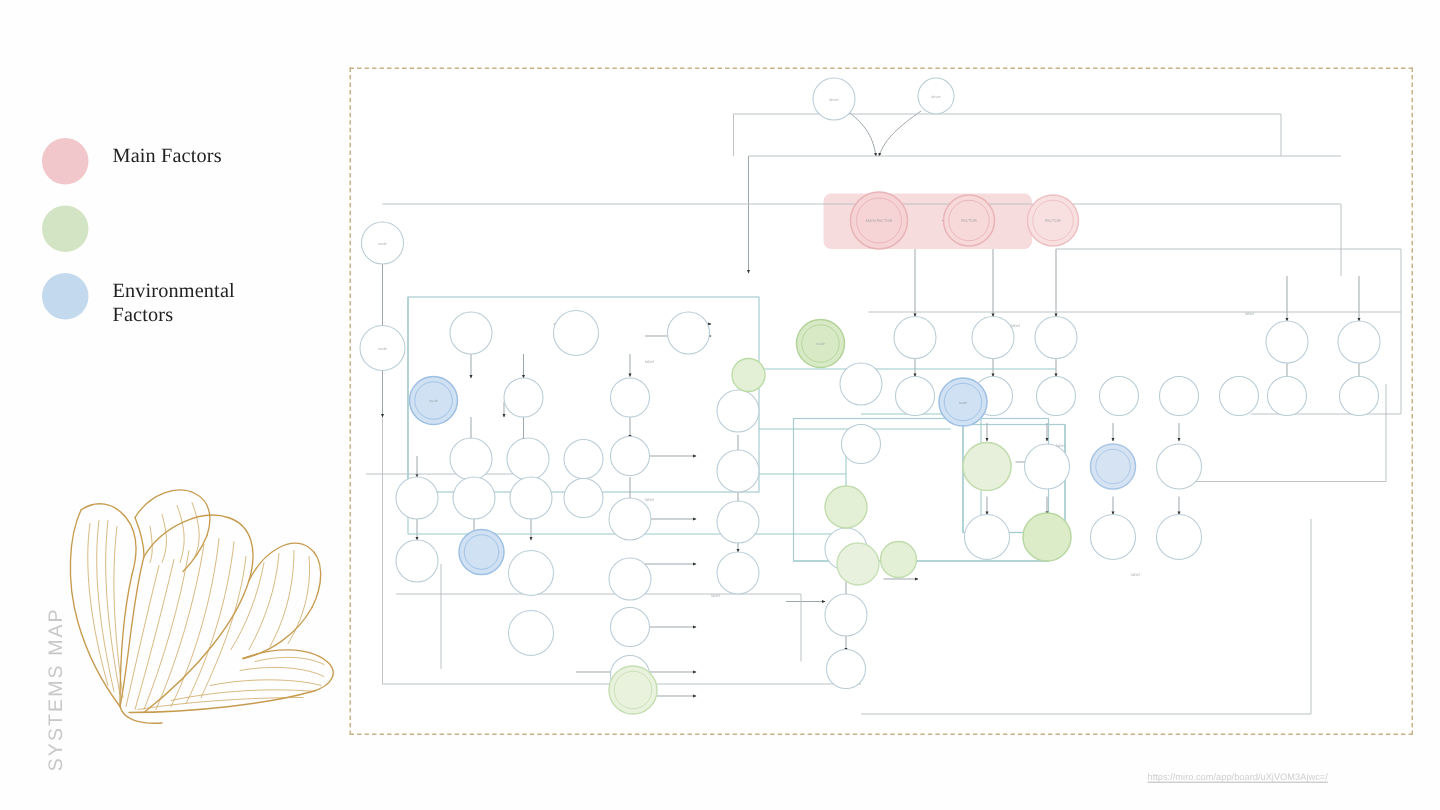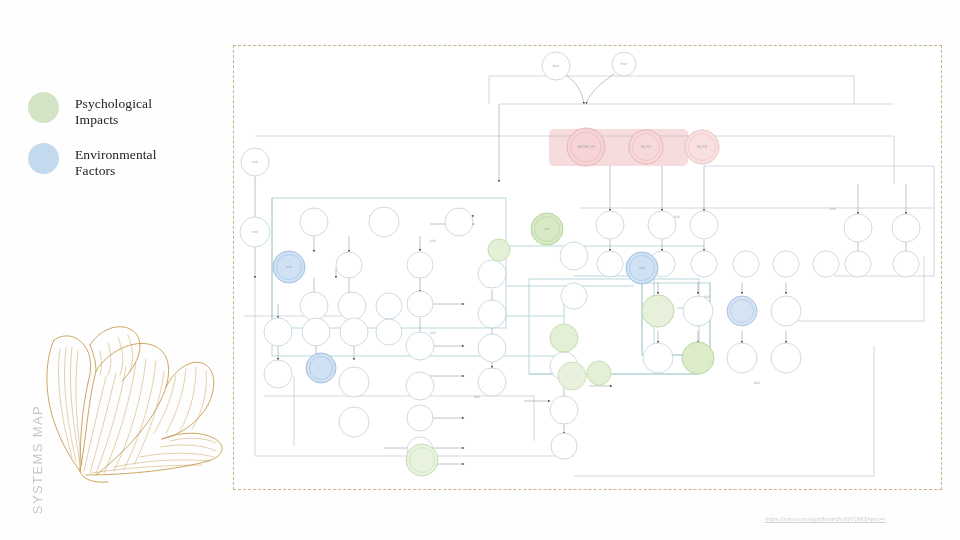--- a/index.html
+++ b/index.html
@@ -42,22 +42,25 @@
     line-height:1.5;
   }
 </style>
 </head>
 <body>
 
 <div class="slide">
 
   <div class="legend">
     <div class="legend-row">
+      <div class="swatch" style="background:#f2c7cb"></div>
+      <div class="legend-label">Main Factors</div>
+    </div>
+    <div class="legend-row">
       <div class="swatch" style="background:#d3e4c5"></div>
-      <div class="legend-label" style="max-width:110px">Psychological Impacts</div>
     </div>
     <div class="legend-row">
       <div class="swatch" style="background:#c3d9ee"></div>
       <div class="legend-label" style="max-width:115px">Environmental Factors</div>
     </div>
   </div>
 
   <div class="vertical-title">SYSTEMS MAP</div>
 
   <div class="flower">

